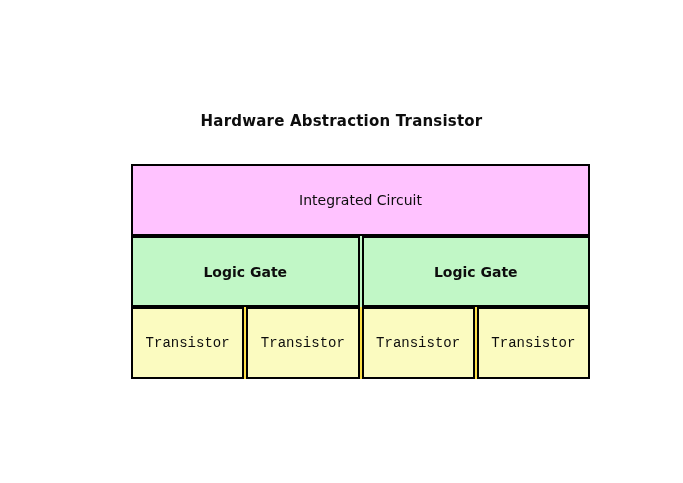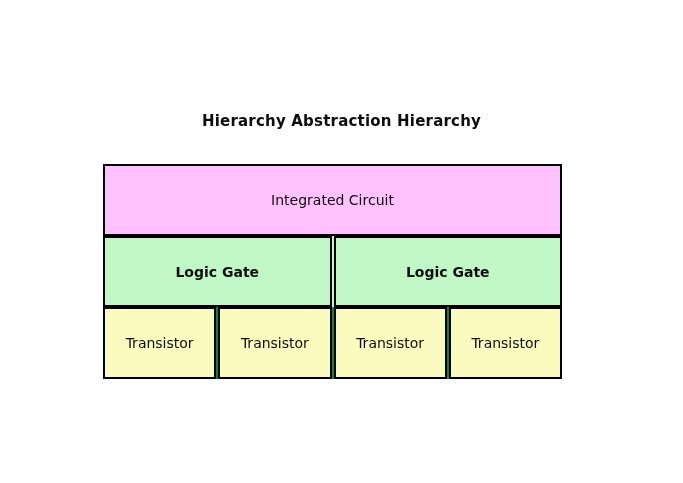--- a/index.html
+++ b/index.html
@@ -20,21 +20,21 @@
     left: 0;
     width: 683px;
     text-align: center;
     font-size: 15px;
     font-weight: bold;
     letter-spacing: 0.2px;
     color: #0d0d0d;
   }
   .diagram {
     position: absolute;
-    left: 103px;
+    left: 131px;
     top: 164px;
     width: 459px;
     height: 215px;
     display: flex;
     flex-direction: column;
   }
   .level {
     display: flex;
     flex: 1;
     column-gap: 2px; 
@@ -47,29 +47,29 @@
     justify-content: center;
     font-size: 14px;
     color: #0d0d0d;
     box-sizing: border-box;
     white-space: nowrap;
   }
 </style>
 </head>
 <body>
 
-<div class="chart-title">Hierarchy Abstraction Hierarchy</div>
+<div class="chart-title">Hardware Abstraction Transistor</div>
 
 <div class="diagram" id="diagram">
     <div class="level" style="background: rgb(255, 194, 255);">
       <div class="node" style="background: rgb(255, 194, 255); border-color: rgb(0, 0, 0); color: rgb(13, 13, 13);">Integrated Circuit</div>
     </div>
     <div class="level" style="background: rgb(193, 247, 198); font-weight: bold;">
       <div class="node" style="background: rgb(193, 247, 198); border-color: rgb(0, 0, 0); color: rgb(13, 13, 13);">Logic Gate</div>
       <div class="node" style="background: rgb(193, 247, 198); border-color: rgb(0, 0, 0); color: rgb(13, 13, 13);">Logic Gate</div>
     </div>
-    <div class="level" style="background: #15803d;">
+    <div class="level" style="background: #fde047; font-family: Liberation Mono, monospace;">
       <div class="node" style="background: rgb(251, 251, 192); border-color: rgb(0, 0, 0); color: rgb(13, 13, 13);">Transistor</div>
       <div class="node" style="background: rgb(251, 251, 192); border-color: rgb(0, 0, 0); color: rgb(13, 13, 13);">Transistor</div>
       <div class="node" style="background: rgb(251, 251, 192); border-color: rgb(0, 0, 0); color: rgb(13, 13, 13);">Transistor</div>
       <div class="node" style="background: rgb(251, 251, 192); border-color: rgb(0, 0, 0); color: rgb(13, 13, 13);">Transistor</div>
     </div>
   </div>
 
 </body></html>

